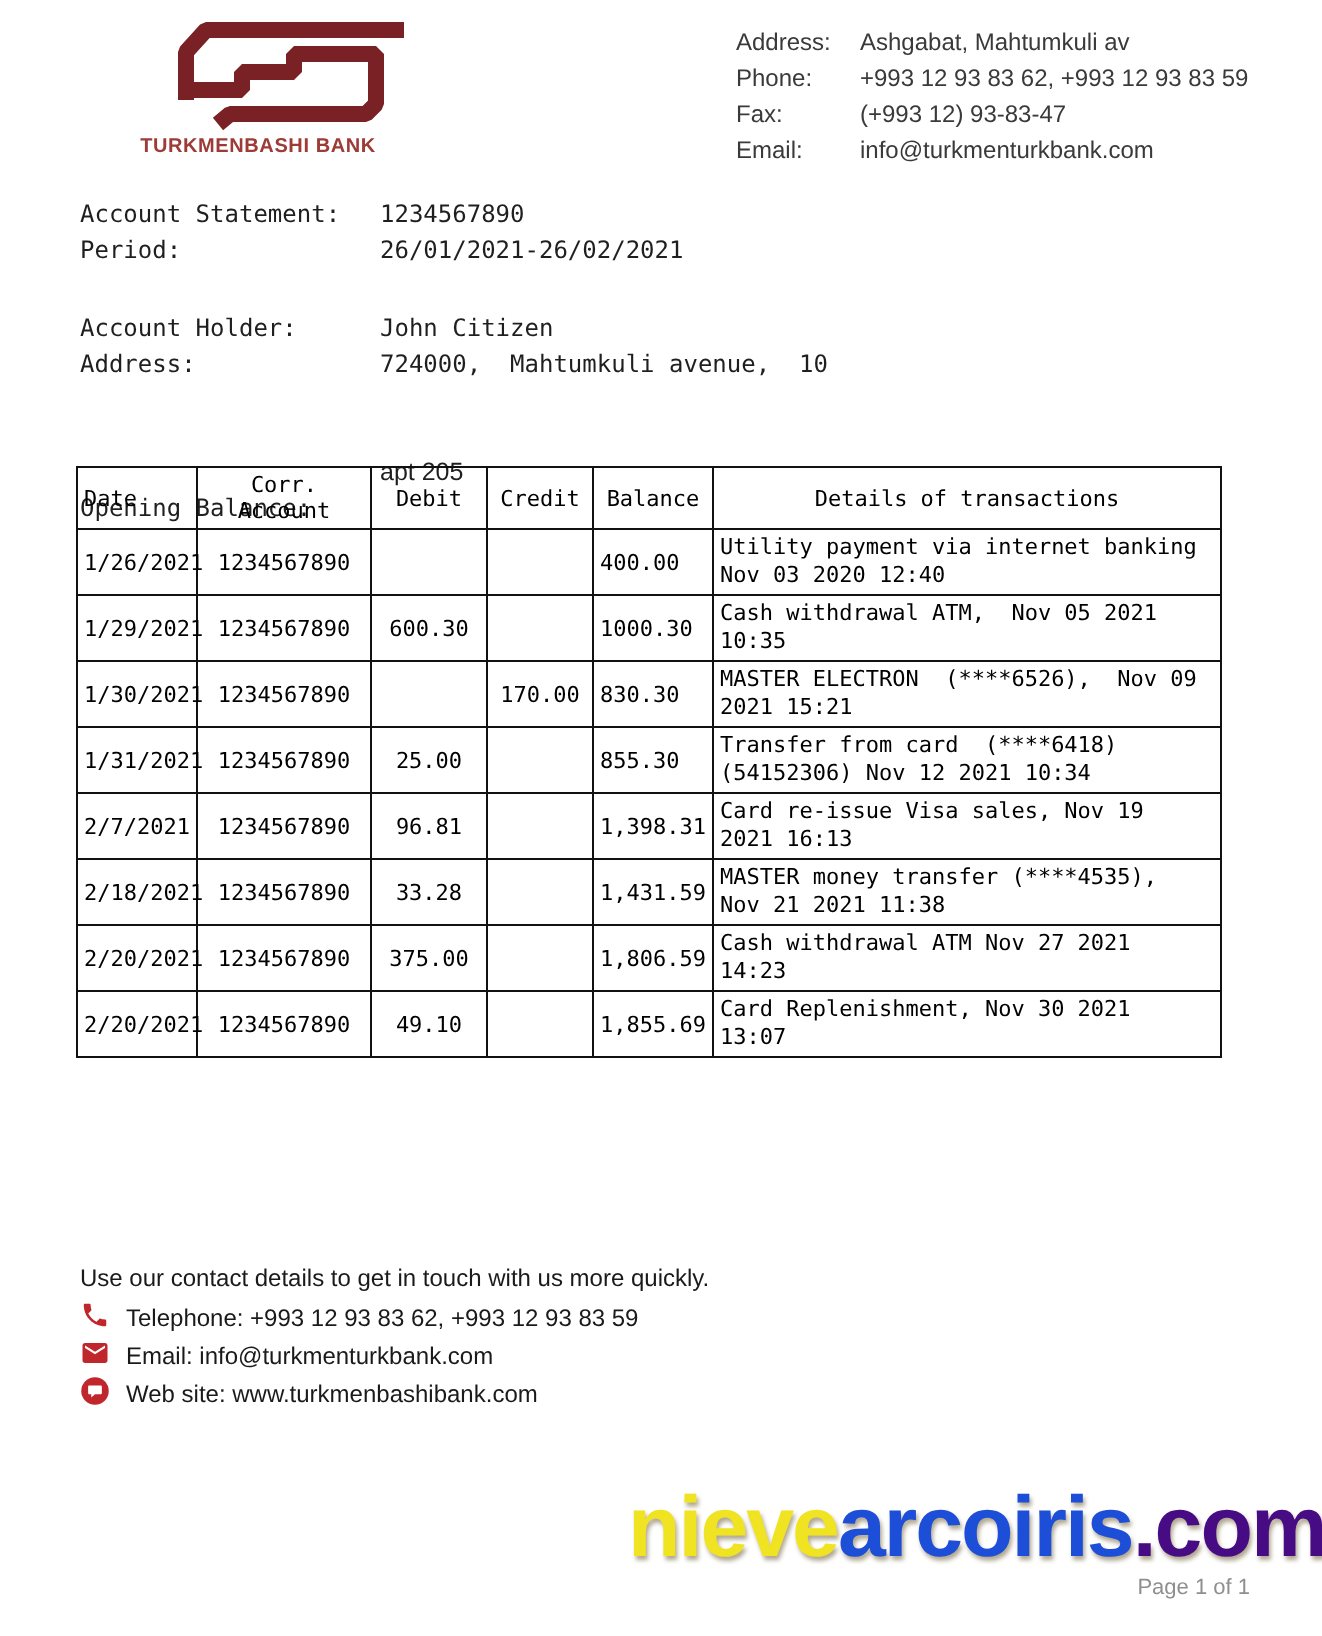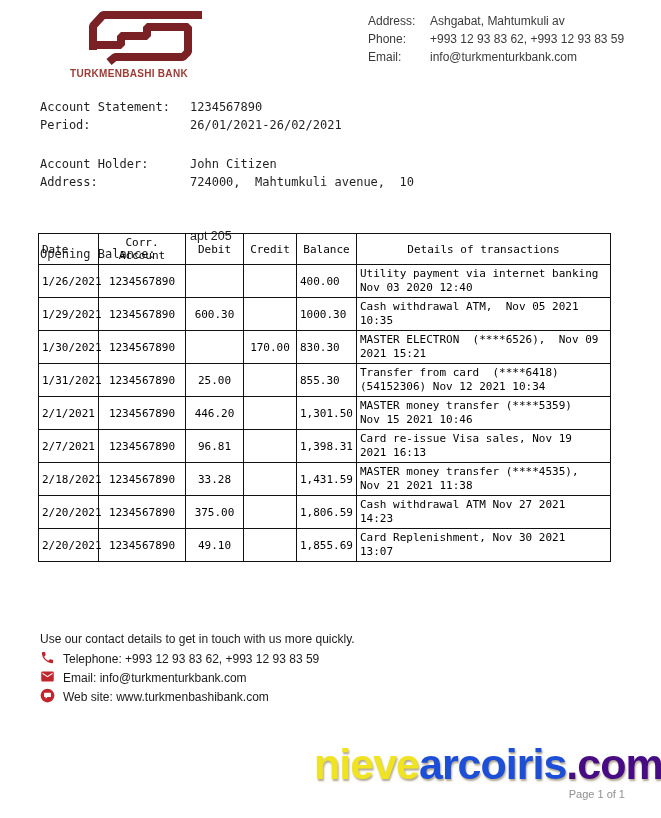--- a/index.html
+++ b/index.html
@@ -86,20 +86,24 @@
   <div class="bank-name">TURKMENBASHI BANK</div>
 
   <div class="contact-block">
     <div class="contact-row">
       <span class="contact-label">Address:</span>
       <span class="contact-value">Ashgabat, Mahtumkuli av</span>
     </div>
     <div class="contact-row">
       <span class="contact-label">Phone:</span>
       <span class="contact-value">+993 12 93 83 62, +993 12 93 83 59</span>
+    </div>
+    <div class="contact-row">
+      <span class="contact-label">Fax:</span>
+      <span class="contact-value">(+993 12) 93-83-47</span>
     </div>
     <div class="contact-row">
       <span class="contact-label">Email:</span>
       <span class="contact-value">info@turkmenturkbank.com</span>
     </div>
   </div>
 
   <div class="statement-block">
     <div class="info-row">
       <span class="info-label">Account Statement:</span>
@@ -189,31 +193,20 @@
       <td class="c-corr">1234567890</td>
       <td class="c-debit">25.00</td>
       <td class="c-credit"></td>
       <td class="c-balance">855.30</td>
       <td class="c-details">
         <span class="dline">Transfer from card  (****6418)</span>
         <span class="dline">(54152306) Nov 12 2021 10:34</span>
       </td>
     </tr>
 
-    <tr>
-      <td class="c-date">2/1/2021</td>
-      <td class="c-corr">1234567890</td>
-      <td class="c-debit">446.20</td>
-      <td class="c-credit"></td>
-      <td class="c-balance">1,301.50</td>
-      <td class="c-details">
-        <span class="dline">MASTER money transfer (****5359)</span>
-        <span class="dline">Nov 15 2021 10:46</span>
-      </td>
-    </tr>
 
     <tr>
       <td class="c-date">2/7/2021</td>
       <td class="c-corr">1234567890</td>
       <td class="c-debit">96.81</td>
       <td class="c-credit"></td>
       <td class="c-balance">1,398.31</td>
       <td class="c-details">
         <span class="dline">Card re-issue Visa sales, Nov 19</span>
         <span class="dline">2021 16:13</span>

